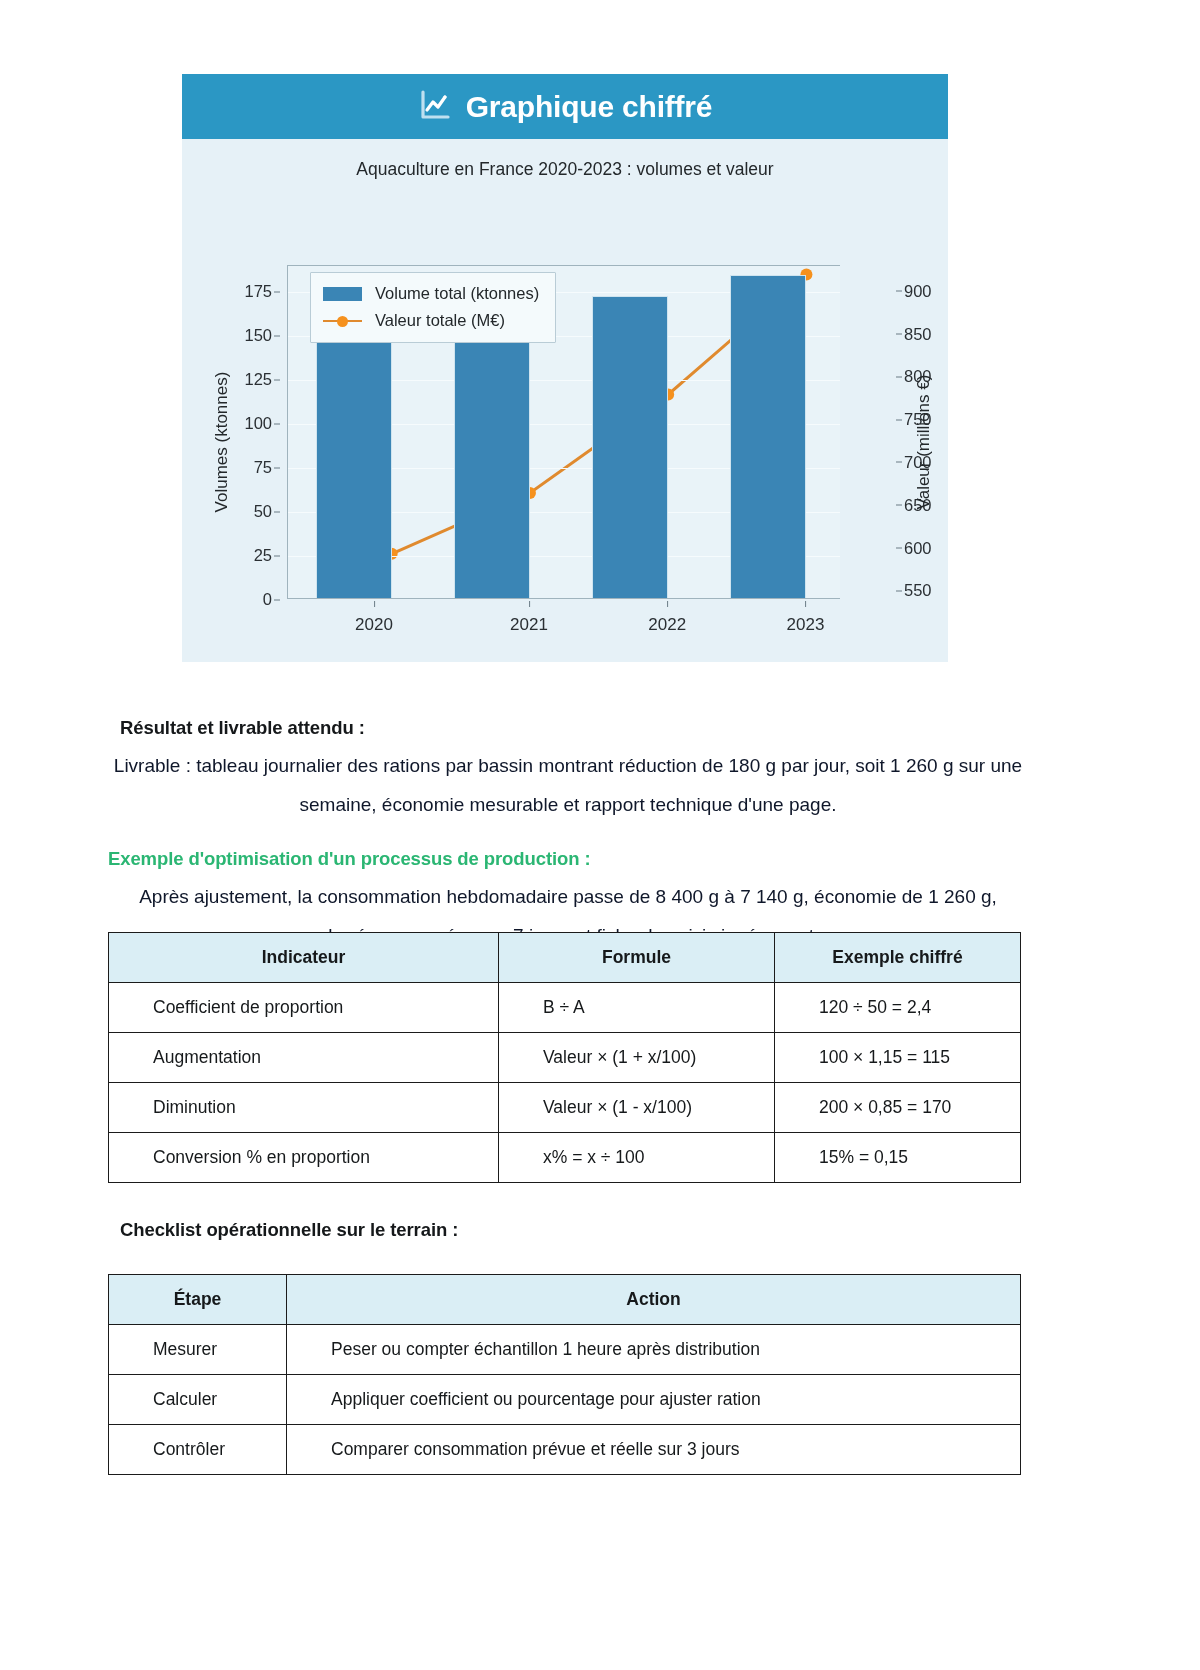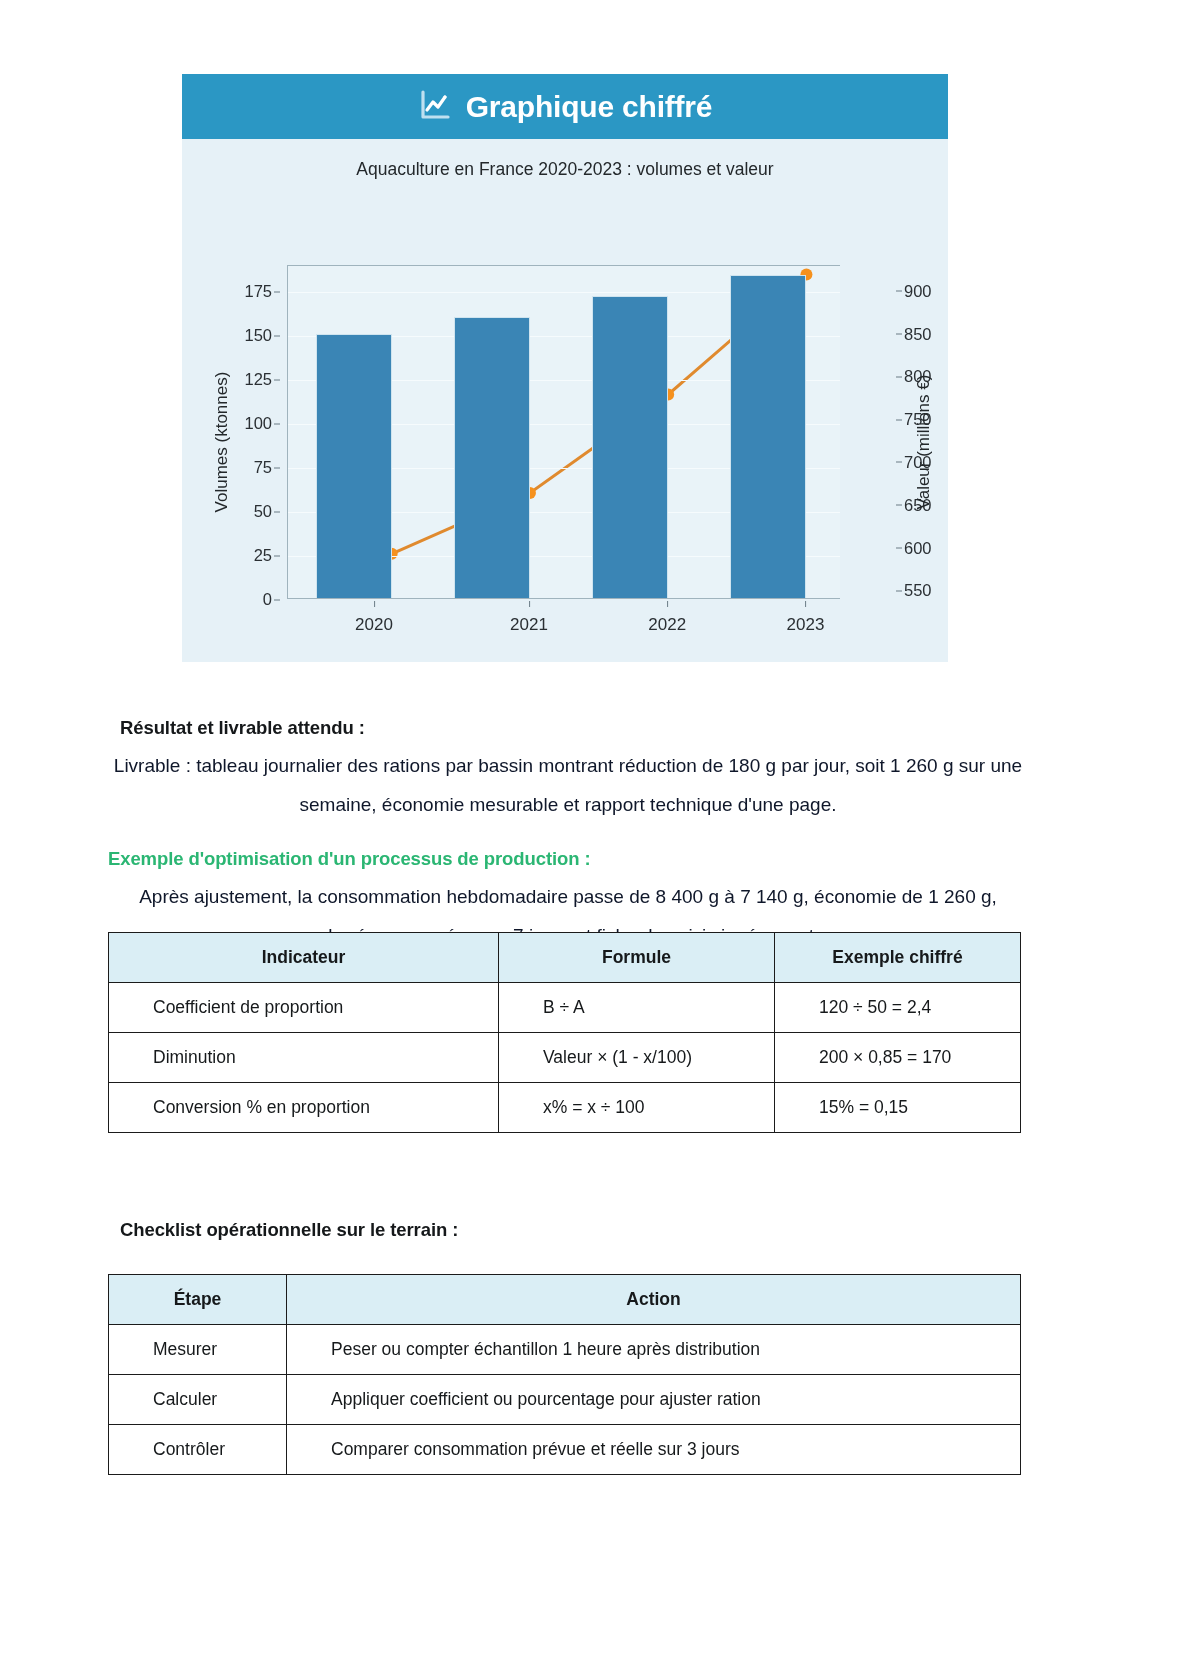--- a/index.html
+++ b/index.html
@@ -291,20 +291,30 @@
         </div>
       <div class="ylabel-right">Valeur (millions €)</div>
 
       <div class="x-axis" id="x-axis">
           <div class="xtick" style="left: 87px;">2020</div>
           <div class="xtick" style="left: 241.938px;">2021</div>
           <div class="xtick" style="left: 380.188px;">2022</div>
           <div class="xtick" style="left: 518.438px;">2023</div>
         </div>
 
+      <div class="legend">
+        <div class="legend-row">
+          <span class="legend-swatch-bar"></span>
+          <span class="legend-label">Volume total (ktonnes)</span>
+        </div>
+        <div class="legend-row">
+          <span class="legend-swatch-line"></span>
+          <span class="legend-label">Valeur totale (M€)</span>
+        </div>
+      </div>
 
     </div>
   </div>
 
   <div class="body-text h-bold" style="top:717px;">Résultat et livrable attendu :</div>
   <div class="body-text para" style="top:746px;">Livrable : tableau journalier des rations par bassin montrant réduction de 180 g par jour, soit 1 260 g sur une semaine, économie mesurable et rapport technique d'une page.</div>
 
   <div class="body-text h-green" style="top:848px;">Exemple d'optimisation d'un processus de production :</div>
   <div class="body-text para" style="top:877px;">Après ajustement, la consommation hebdomadaire passe de 8 400 g à 7 140 g, économie de 1 260 g, corroborée par pesées sur 7 jours et fiche de suivi signée au stage.</div>
 
@@ -321,20 +331,25 @@
         <th>Exemple chiffré</th>
       </tr>
     </thead>
     <tbody>
       <tr>
         <td>Coefficient de proportion</td>
         <td>B ÷ A</td>
         <td>120 ÷ 50 = 2,4</td>
       </tr>
       <tr>
+        <td>Augmentation</td>
+        <td>Valeur × (1 + x/100)</td>
+        <td>100 × 1,15 = 115</td>
+      </tr>
+      <tr>
         <td>Diminution</td>
         <td>Valeur × (1 - x/100)</td>
         <td>200 × 0,85 = 170</td>
       </tr>
       <tr>
         <td>Conversion % en proportion</td>
         <td>x% = x ÷ 100</td>
         <td>15% = 0,15</td>
       </tr>
     </tbody>

